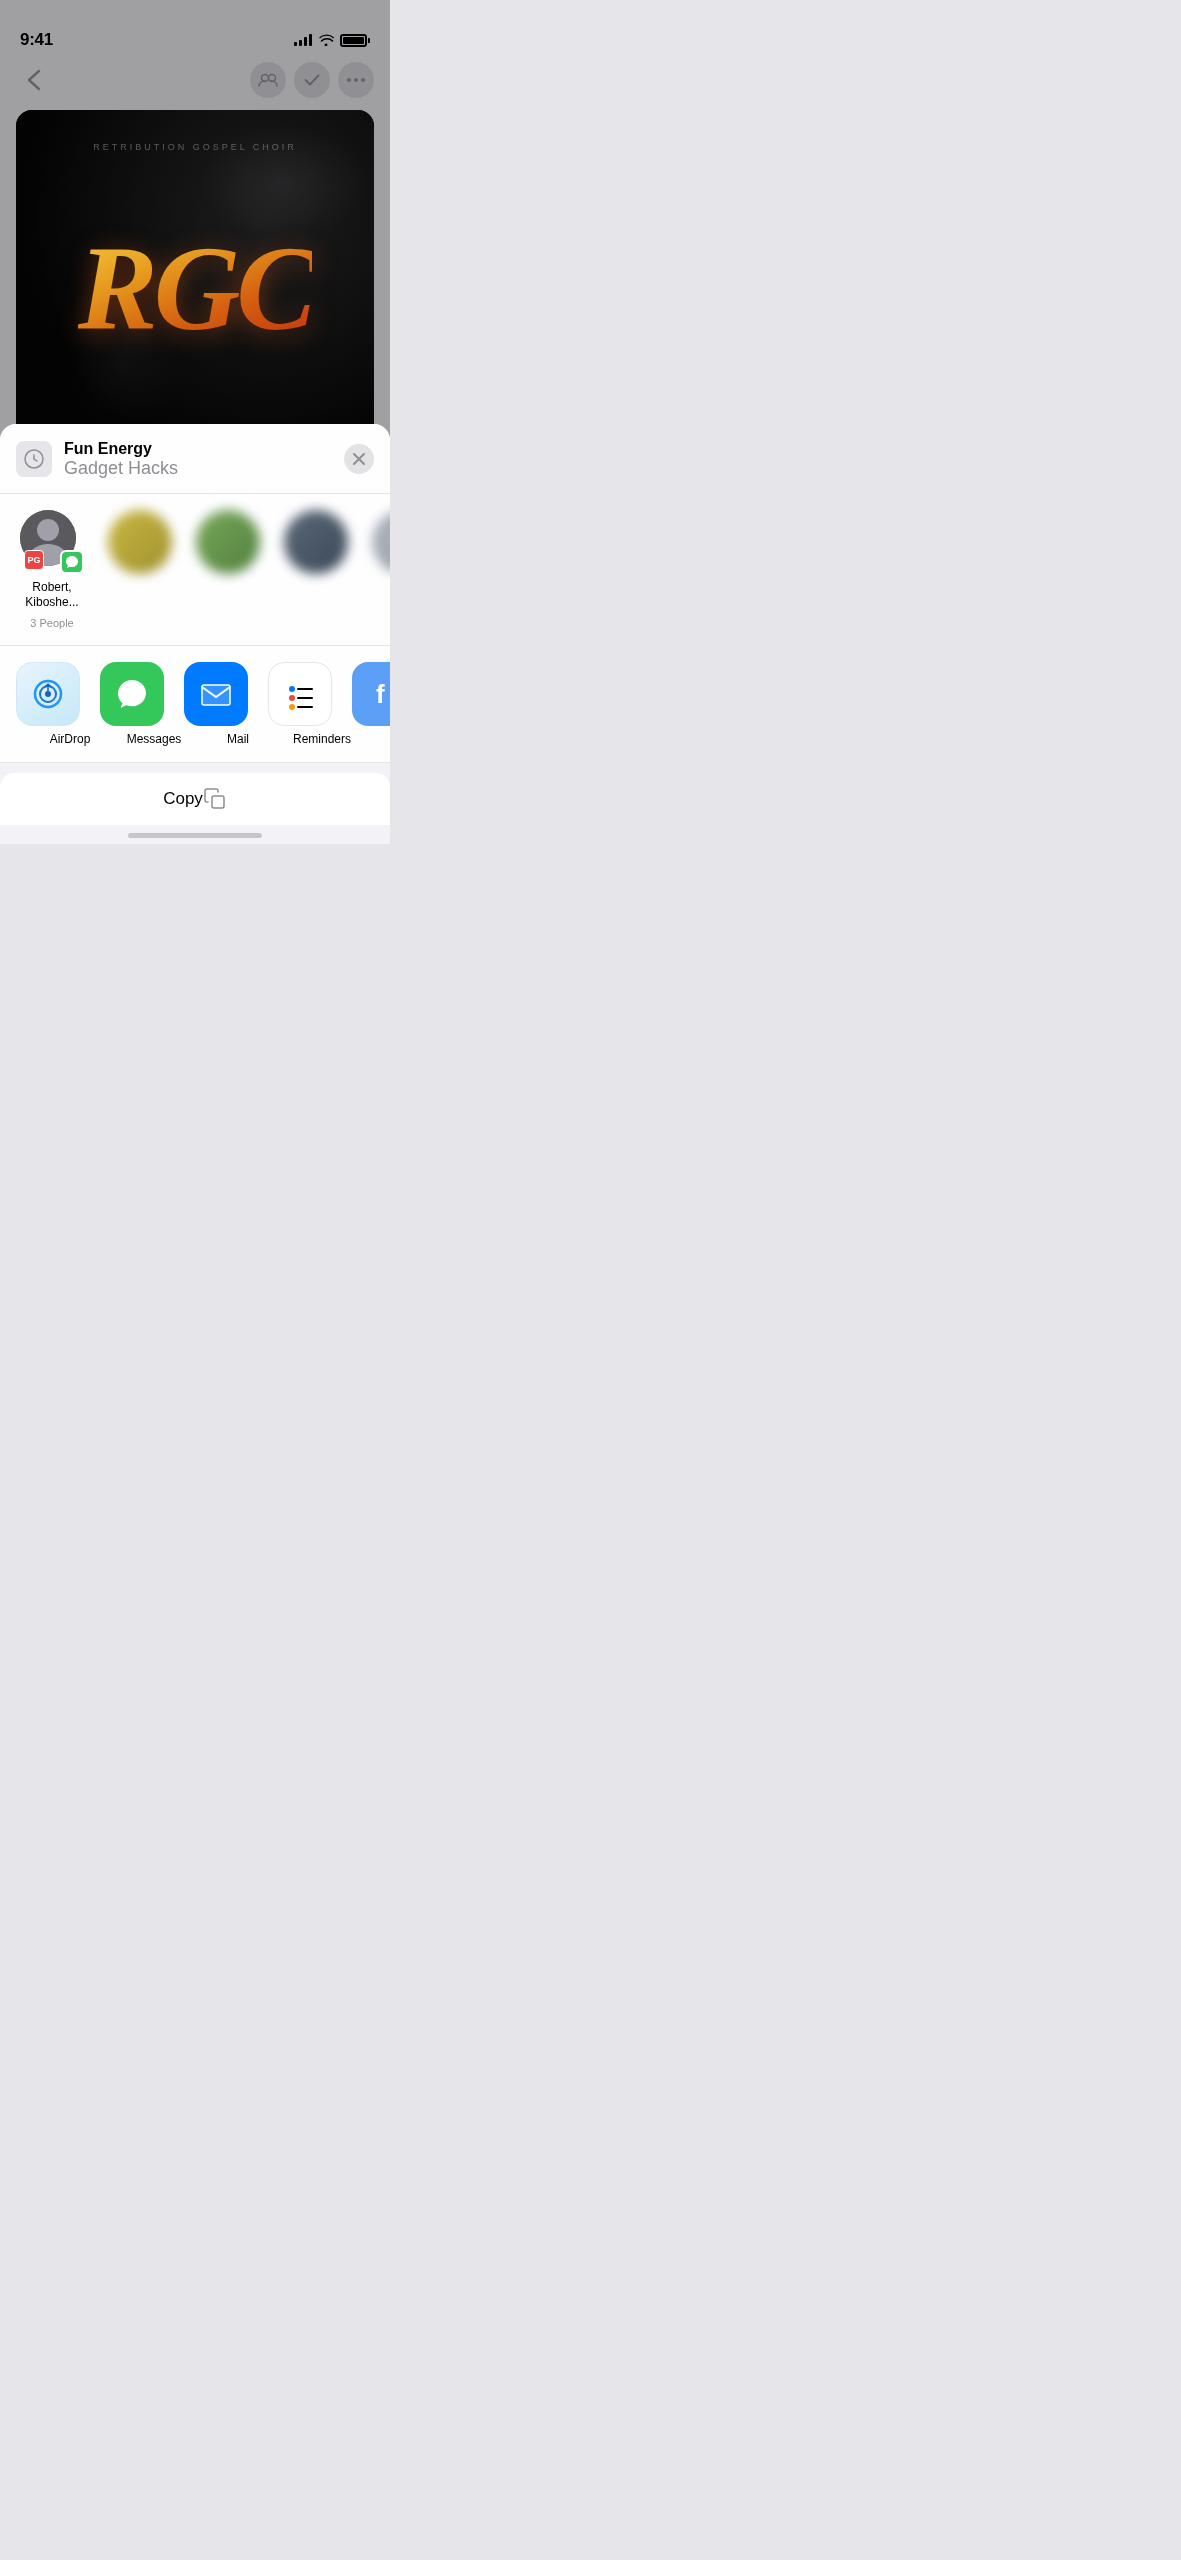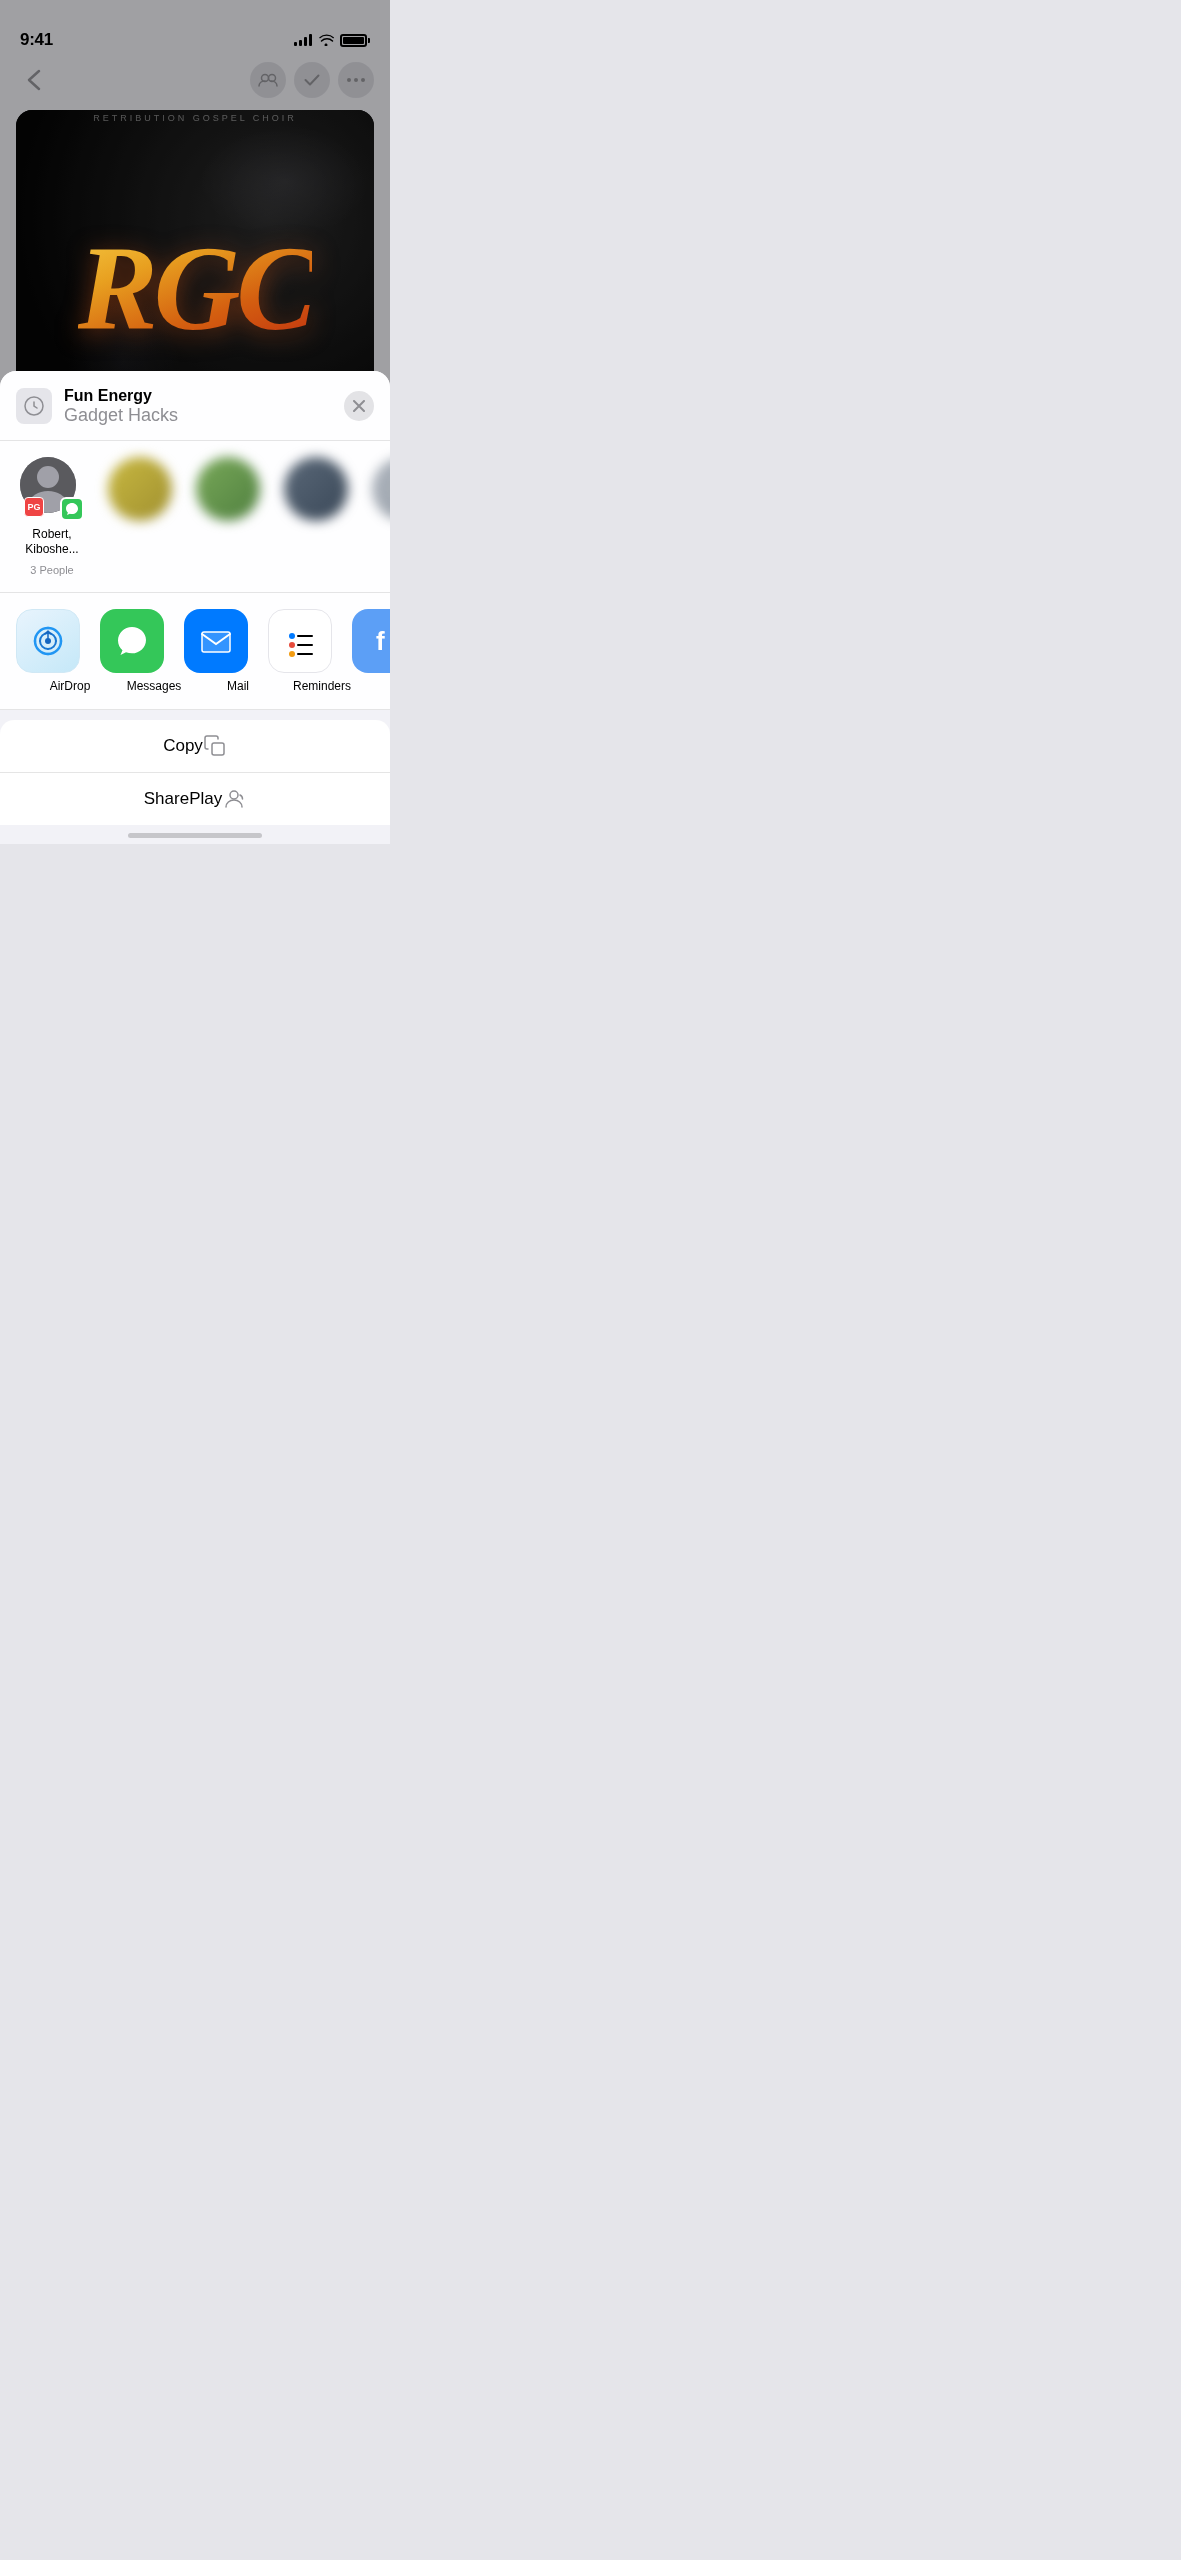--- a/index.html
+++ b/index.html
@@ -150,21 +150,21 @@
     .smoke-effect {
       position: absolute;
       inset: 0;
       background:
         radial-gradient(ellipse 120px 80px at 75% 20%, rgba(180,180,200,0.12) 0%, transparent 70%),
         radial-gradient(ellipse 80px 100px at 30% 70%, rgba(150,150,180,0.08) 0%, transparent 70%);
     }
 
     .album-text-top {
       position: absolute;
-      top: 3px;
+      top: 32px;
       left: 0;
       right: 0;
       text-align: center;
       font-size: 9px;
       letter-spacing: 3px;
       color: rgba(255,255,255,0.45);
       font-weight: 400;
       text-transform: uppercase;
     }
 
@@ -659,28 +659,20 @@
   <div style="padding: 0 0 0 0; background: #f2f2f7;">
 
     <div class="action-row" style="background:#fff; margin-top:10px; border-radius:14px 14px 0 0;">
       <span class="action-label">Copy</span>
       <svg width="24" height="24" viewBox="0 0 24 24" fill="none">
         <rect x="9" y="9" width="12" height="12" rx="2" stroke="#8e8e93" stroke-width="1.5"></rect>
         <path d="M5 15H4a2 2 0 01-2-2V4a2 2 0 012-2h9a2 2 0 012 2v1" stroke="#8e8e93" stroke-width="1.5" stroke-linecap="round"></path>
       </svg>
     </div>
 
-    <div class="action-row" style="background:#fff;">
-      <span class="action-label">SharePlay</span>
-      <svg width="24" height="24" viewBox="0 0 24 24" fill="none">
-        <circle cx="12" cy="8" r="4" stroke="#8e8e93" stroke-width="1.5"></circle>
-        <path d="M4 20c0-4 3.6-7 8-7s8 3 8 7" stroke="#8e8e93" stroke-width="1.5" stroke-linecap="round"></path>
-        <path d="M18 8c1.5.7 2.5 2.2 2.5 4" stroke="#8e8e93" stroke-width="1.5" stroke-linecap="round"></path>
-      </svg>
-    </div>
 
 
   </div>
 
   <div class="home-indicator">
     <div class="home-bar"></div>
   </div>
 
 </div>
 

